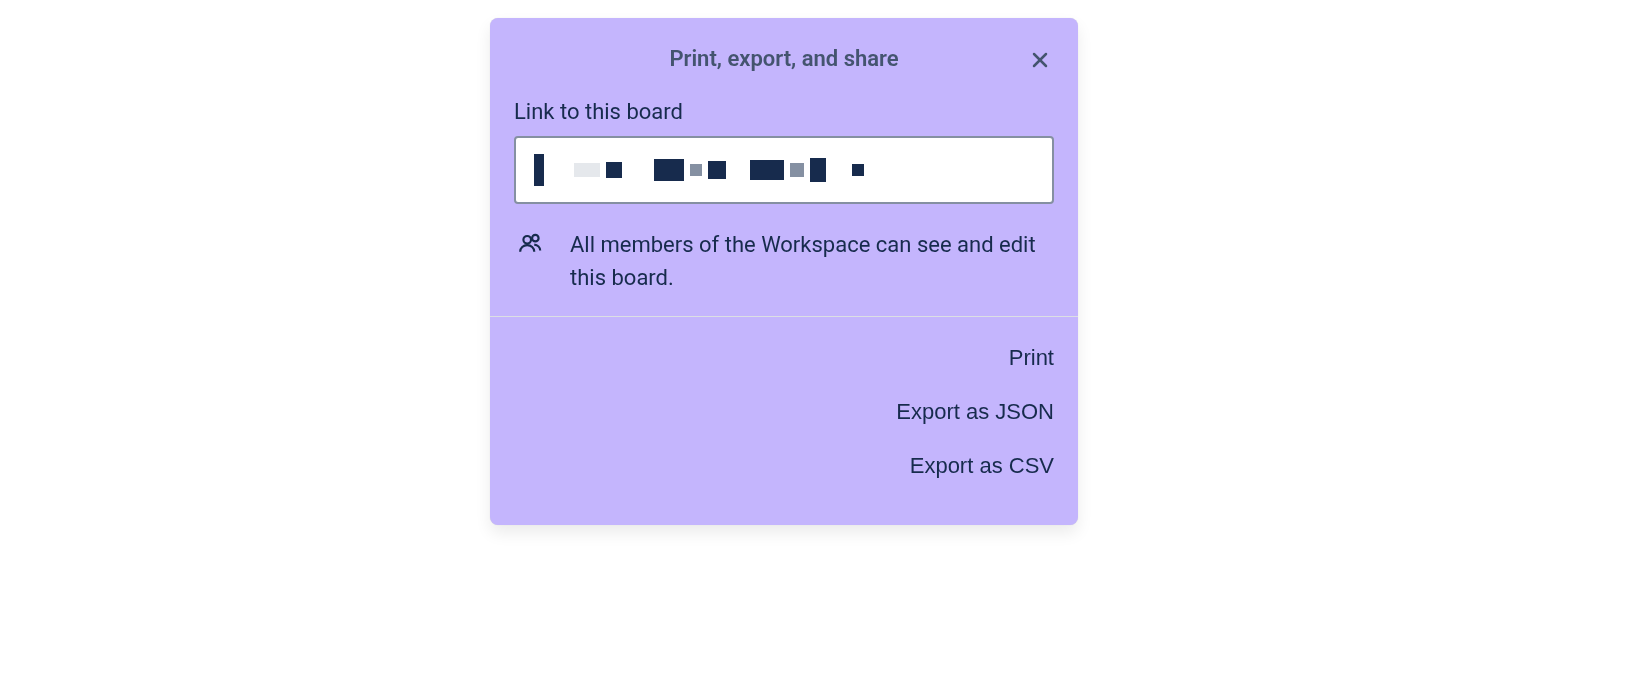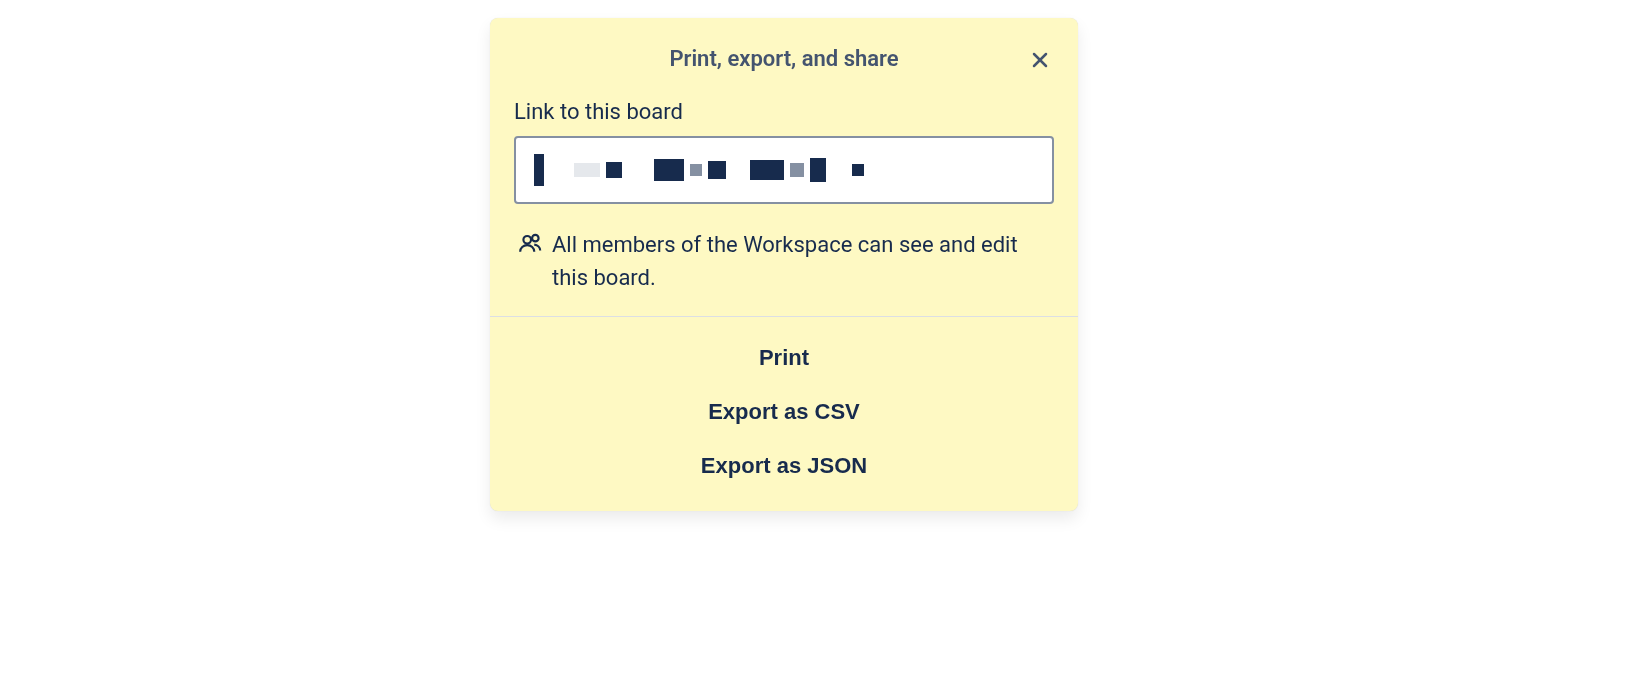--- a/index.html
+++ b/index.html
@@ -14,24 +14,24 @@
       width: 1638px;
       height: 674px;
       position: relative;
     }
     
     .modal {
       position: absolute;
       left: 490px;
       top: 18px;
       width: 588px;
-      background: #fef9c3;
+      background: #c4b5fd;
       border-radius: 8px;
       box-shadow: 0 8px 16px rgba(0, 0, 0, 0.08), 0 0 1px rgba(0, 0, 0, 0.15);
-      padding-bottom: 18px;
+      padding-bottom: 32px;
     }
     
     .modal-header {
       display: flex;
       align-items: center;
       justify-content: center;
       position: relative;
       padding: 28px 24px 20px 24px;
     }
     
@@ -101,21 +101,21 @@
     .blur-block.b5 { width: 12px; height: 12px; background: #8590A2; }
     .blur-block.b6 { width: 18px; height: 18px; }
     .blur-block.b7 { width: 34px; height: 20px; }
     .blur-block.b8 { width: 14px; height: 14px; background: #8590A2; }
     .blur-block.b9 { width: 16px; height: 24px; }
     .blur-block.b10 { width: 12px; height: 12px; }
     
     .info-row {
       display: flex;
       align-items: flex-start;
-      gap: 8px;
+      gap: 26px;
       padding: 24px 24px 22px 28px;
     }
     
     .info-icon {
       flex-shrink: 0;
       width: 26px;
       height: 26px;
       color: #172B4D;
       margin-top: 2px;
     }
@@ -135,25 +135,24 @@
     .action-list {
       display: flex;
       flex-direction: column;
     }
     
     .action-item {
       padding: 14px 24px;
       font-size: 22px;
       color: #172B4D;
       cursor: pointer;
-      text-align: center;
+      text-align: right;
       border: none;
       background: transparent;
       width: 100%;
-      font-weight: bold;
     }
   </style>
 </head>
 <body>
 
 <div class="modal">
 
   <div class="modal-header">
     <h2 class="modal-title">Print, export, and share</h2>
     <button class="close-btn">
@@ -192,17 +191,17 @@
       <circle cx="16" cy="7.5" r="3"></circle>
       <path d="M15 13.5c3 0.3 5.5 2.5 5.5 5.5"></path>
     </svg>
     <div class="info-text">All members of the Workspace can see and edit this board.</div>
   </div>
 
   <div class="divider"></div>
 
   <div class="action-list">
     <button class="action-item">Print</button>
+    <button class="action-item">Export as JSON</button>
     <button class="action-item">Export as CSV</button>
-    <button class="action-item">Export as JSON</button>
   </div>
 
 </div>
 
 </body></html>

